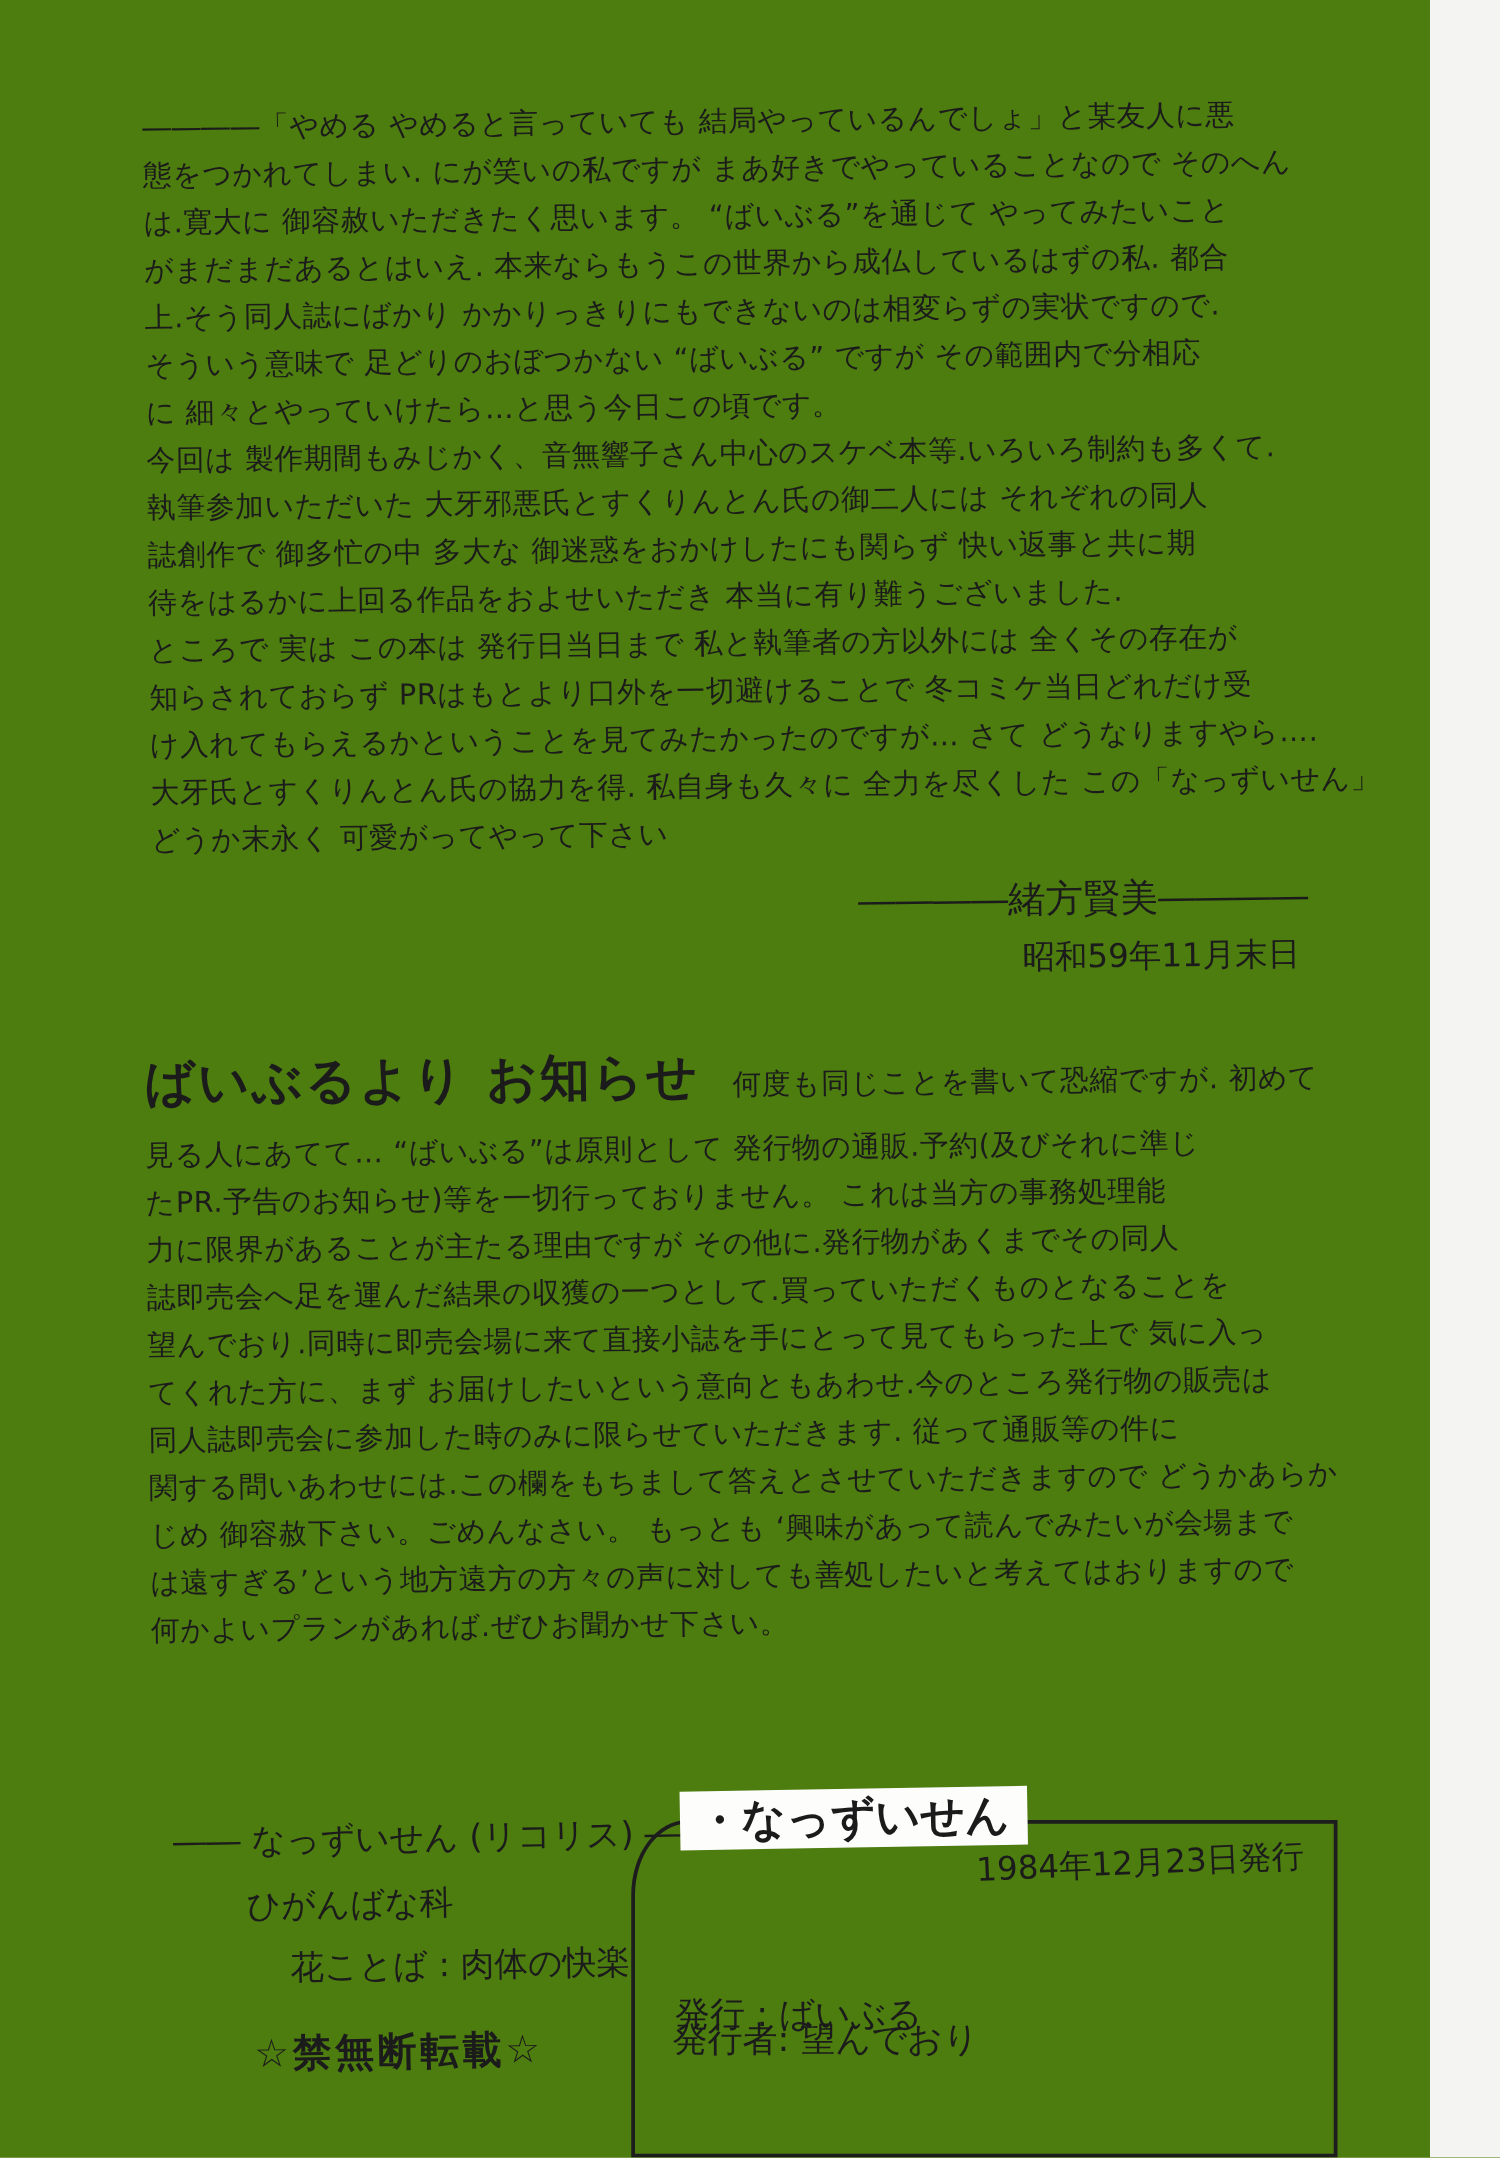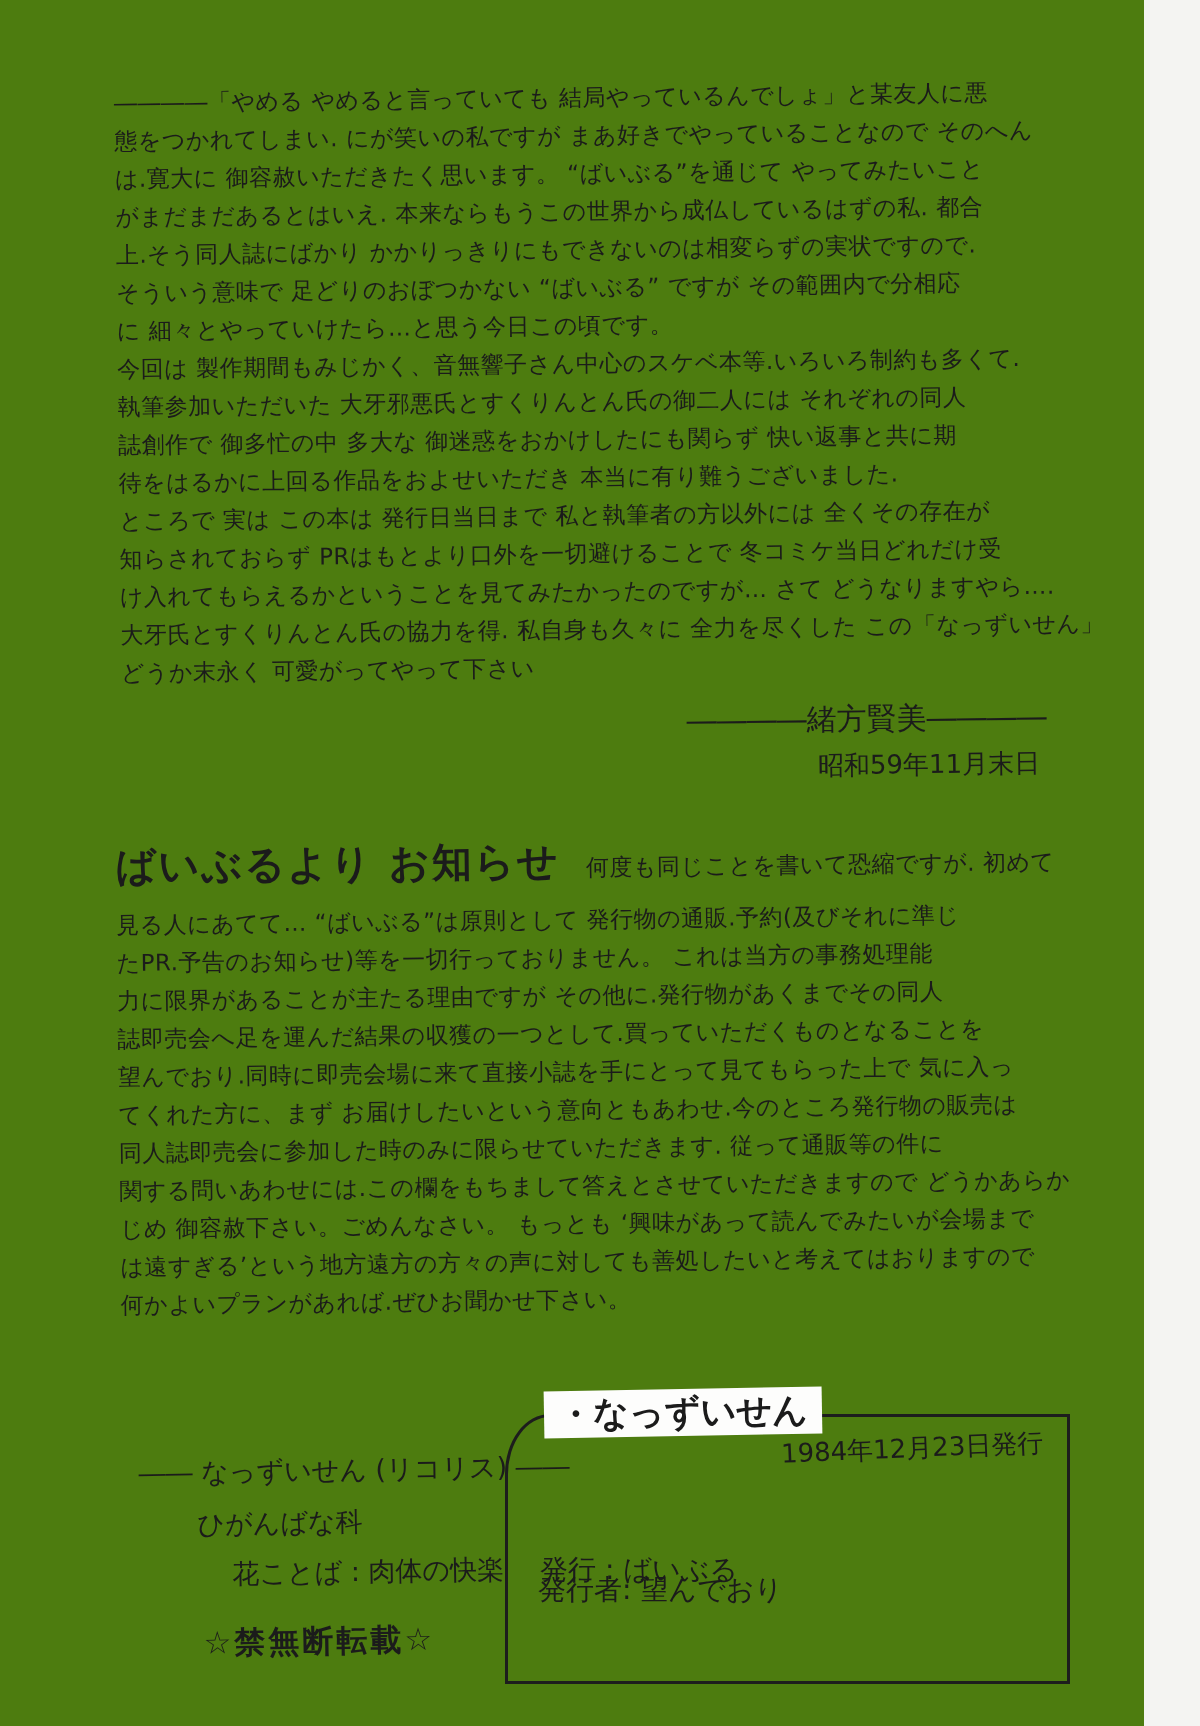--- a/index.html
+++ b/index.html
@@ -49,21 +49,21 @@
   .flower-note p { margin: 0; }
   .flower-family { margin-left: 58px !important; margin-top: 16px !important; }
   .flower-language { margin-left: 92px !important; margin-top: 14px !important; }
   .no-repro {
     margin-left: 62px !important; margin-top: 30px !important;
     font-size: 31px; font-weight: bold; letter-spacing: 3px;
   }
 
   
   .colophon {
-    position: absolute; left: 505px; top: 1414px;
+    position: absolute; left: 505px; top: 1456px;
     width: 565px; height: 270px;
     border: 3px solid #1d1d1d;
     border-top-left-radius: 45px 60px;
   }
   .colophon-title {
     position: absolute; top: -28px; left: 36px;
     background: #fdfdfc; padding: 0 14px;
     font-size: 35px; font-weight: bold; white-space: nowrap;
     transform: rotate(-1deg);
   }

